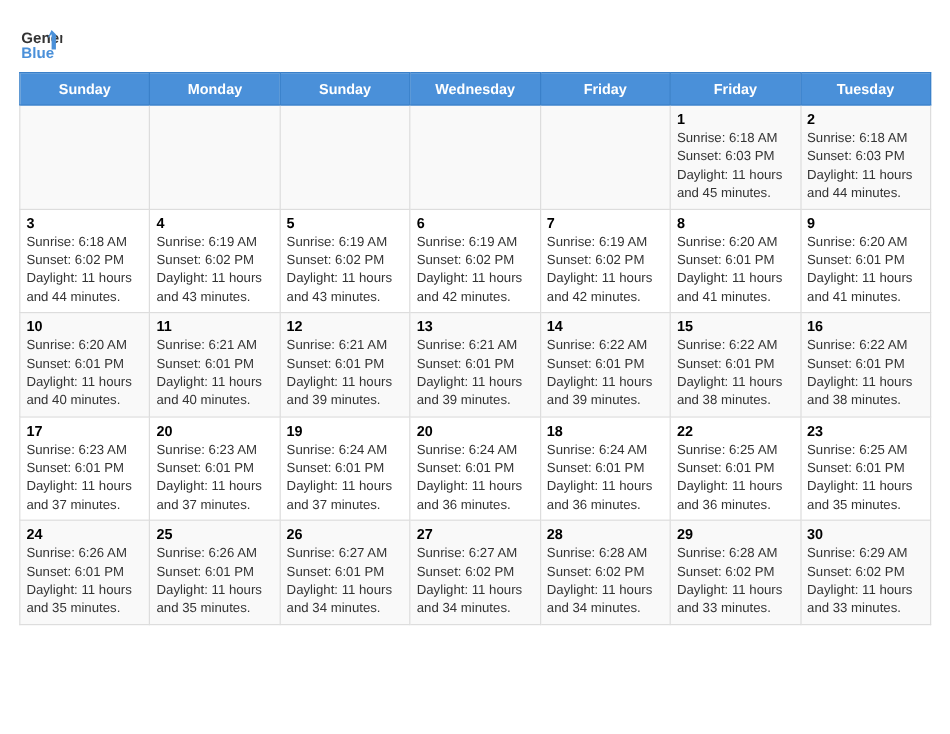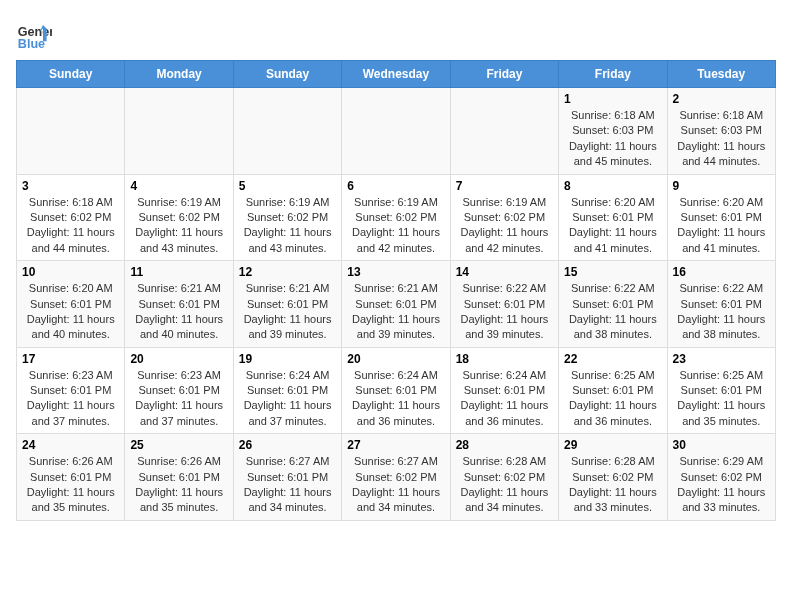--- a/index.html
+++ b/index.html
@@ -67,21 +67,20 @@
     }
     .day-num {
       font-weight: bold;
       font-size: 12px;
       display: block;
       margin-bottom: 2px;
     }
     .day-info {
       color: #333;
       line-height: 1.4;
-      text-align: center;
     }
     .empty-cell {
       background: #fff !important;
     }
     tbody tr:nth-child(odd) .empty-cell {
       background: #f9f9f9 !important;
     }
   </style>
 </head>
 <body>

